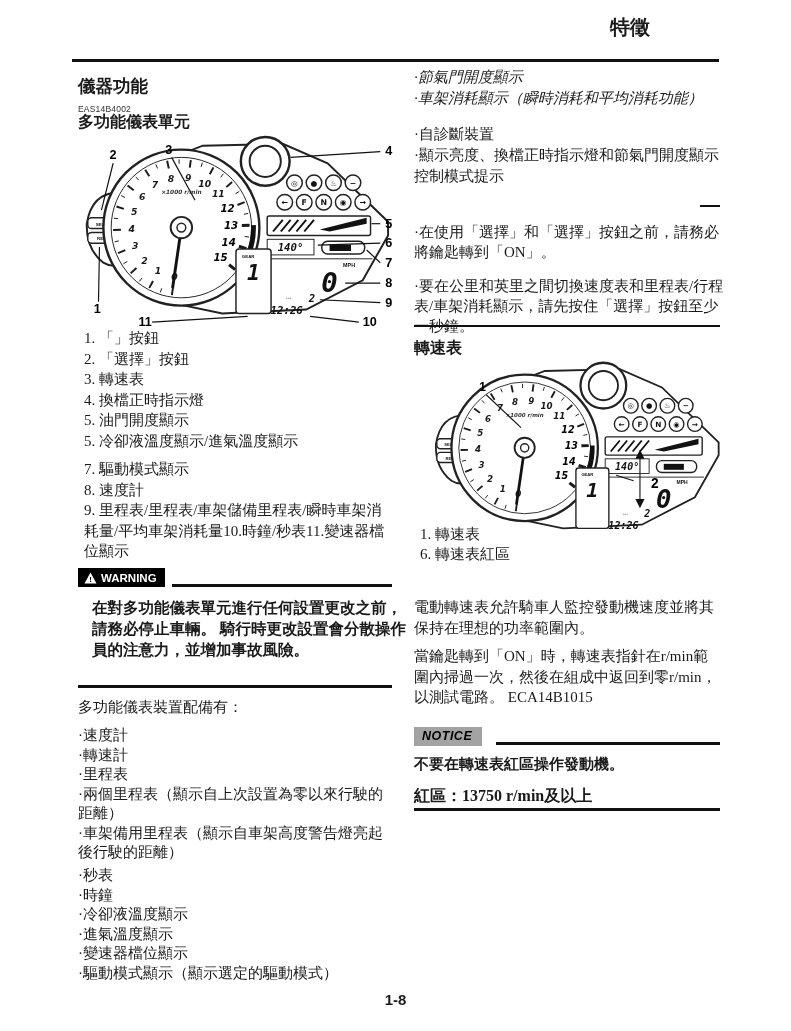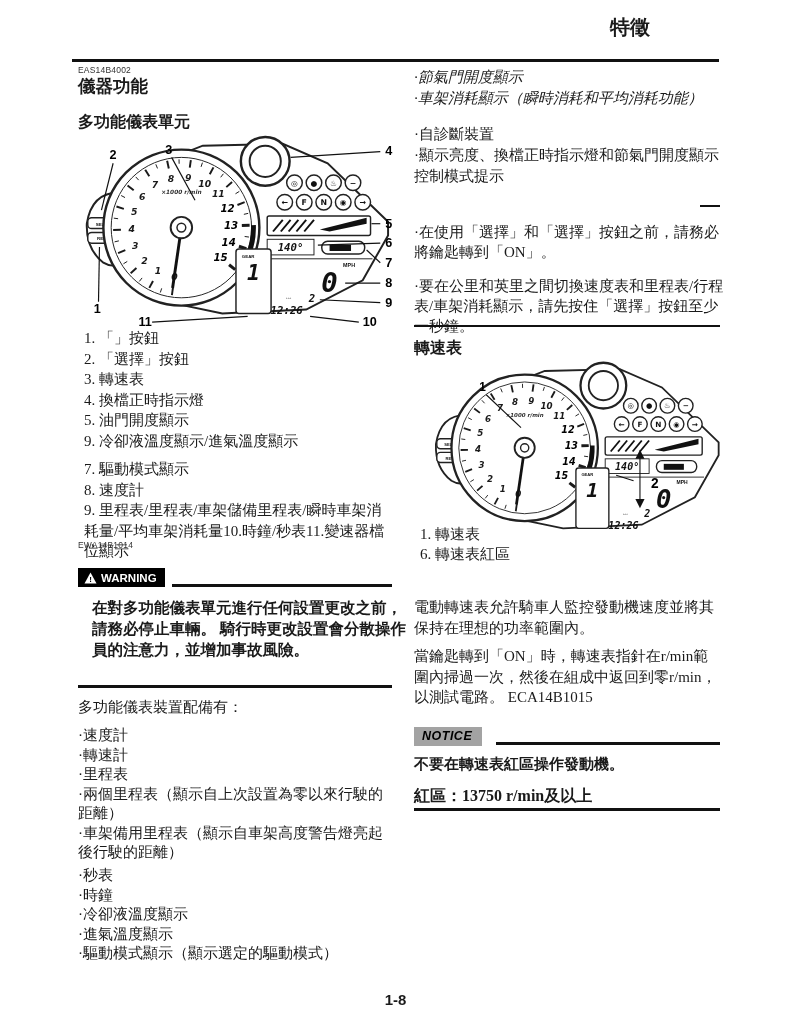--- a/index.html
+++ b/index.html
@@ -1,21 +1,21 @@
 <!DOCTYPE html>
 <html><head>
 <meta charset="utf-8">
 <style>
   html,body{margin:0;padding:0;background:#ffffff;}
   .page{position:relative;width:791px;height:1031px;background:#fff;overflow:hidden;
         font-family:"Liberation Serif","DejaVu Serif",serif;color:#1a1a1a;}
   .abs{position:absolute;}
   .chapter-title{top:14px;right:141px;font-size:20px;font-weight:bold;}
   .hr{background:#111;}
-  .code{font-family:"Liberation Sans","DejaVu Sans",sans-serif;font-size:8.5px;color:#333;letter-spacing:.2px;}
+  .code{font-family:"Liberation Sans","DejaVu Sans",sans-serif;font-size:8.5px;color:#333;letter-spacing:.2px;margin-top:39px;}
   .h1{font-size:17.5px;font-weight:bold;}
   .h2{font-size:16px;font-weight:bold;}
   .body-txt{font-size:15px;line-height:20.5px;}
   .lh195{line-height:19.5px;}
   .lh20{line-height:20px;}
   .bold{font-weight:bold;}
   .warn-badge{background:#000;color:#fff;font-family:"Liberation Sans","DejaVu Sans",sans-serif;
       font-size:11.5px;font-weight:bold;display:flex;align-items:center;gap:4px;
       padding:2px 8px 2px 6px;height:19px;box-sizing:border-box;}
   .notice-badge{background:#a3a3a3;color:#000;font-family:"Liberation Sans","DejaVu Sans",sans-serif;
@@ -211,21 +211,21 @@
         <line class="cl" x1="26" y1="116" x2="25" y2="172"></line>
     </g>
   </svg>
 
   <div class="abs body-txt" style="left:84px;top:328px;width:310px;">
     <div>1. 「」按鈕</div>
     <div>2. 「選擇」按鈕</div>
     <div>3. 轉速表</div>
     <div>4. 換檔正時指示燈</div>
     <div>5. 油門開度顯示</div>
-    <div style="margin-bottom:8px;">9. 冷卻液溫度顯示/進氣溫度顯示</div>
+    <div style="margin-bottom:8px;">5. 冷卻液溫度顯示/進氣溫度顯示</div>
     <div>7. 驅動模式顯示</div>
     <div>8. 速度計</div>
     <div>9. 里程表/里程表/車架儲備里程表/瞬時車架消耗量/平均車架消耗量10.時鐘/秒表11.變速器檔位顯示</div>
   </div>
 
   <div class="abs code" style="left:78px;top:540px;">EWA14B1014</div>
   <div class="abs warn-badge" style="left:78px;top:568px;">
     <svg width="13" height="12" viewBox="0 0 13 12">
       <path d="M6.5,0.5 L12.5,11.5 L0.5,11.5 Z" fill="#fff"></path>
       <text x="6.5" y="10" text-anchor="middle" style="font:bold 8px 'Liberation Sans',sans-serif;fill:#000;">!</text>
@@ -243,20 +243,21 @@
     <div>·轉速計</div>
     <div>·里程表</div>
     <div>·兩個里程表（顯示自上次設置為零以來行駛的距離）</div>
     <div>·車架備用里程表（顯示自車架高度警告燈亮起後行駛的距離）</div>
   </div>
   <div class="abs body-txt lh195" style="left:78px;top:866px;width:312px;">
     <div>·秒表</div>
     <div>·時鐘</div>
     <div>·冷卻液溫度顯示</div>
     <div>·進氣溫度顯示</div>
+    <div>·變速器檔位顯示</div>
     <div>·驅動模式顯示（顯示選定的驅動模式）</div>
   </div>
 
   <div class="abs pagenum" style="top:991px;">1-8</div>
 
   <div class="abs body-txt" style="left:414px;top:67px;width:310px;line-height:21px;font-style:italic;">
     <div>·節氣門開度顯示</div>
     <div>·車架消耗顯示（瞬時消耗和平均消耗功能）</div>
   </div>
   <div class="abs body-txt" style="left:414px;top:124px;width:310px;line-height:21px;">

